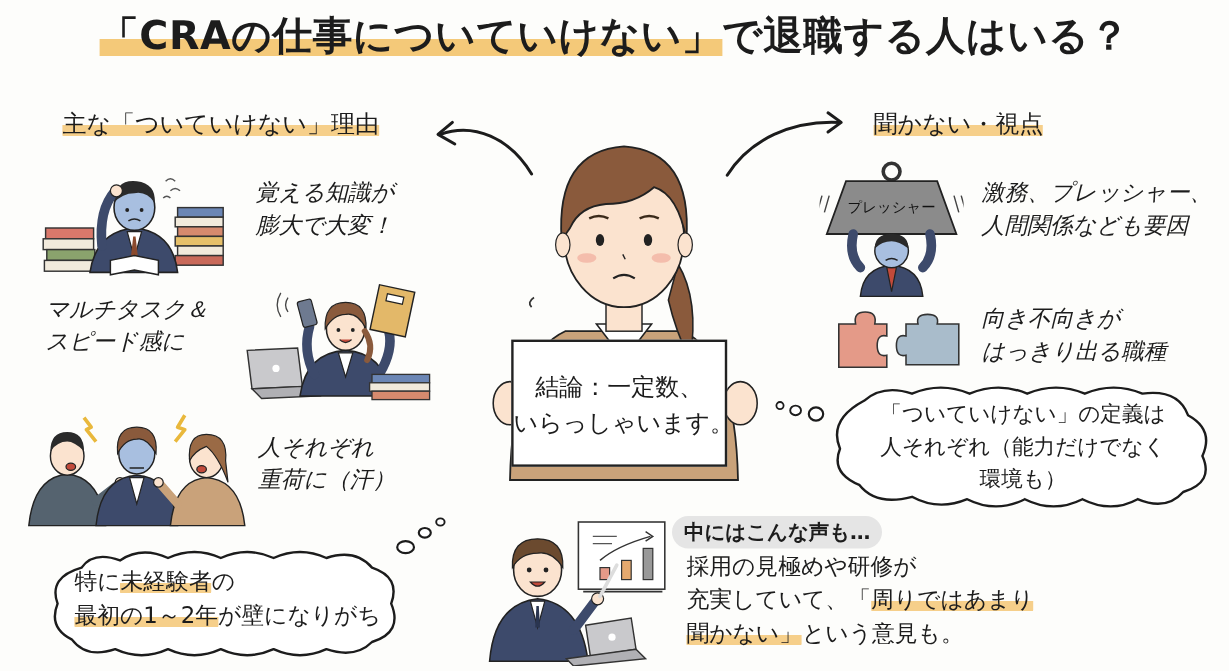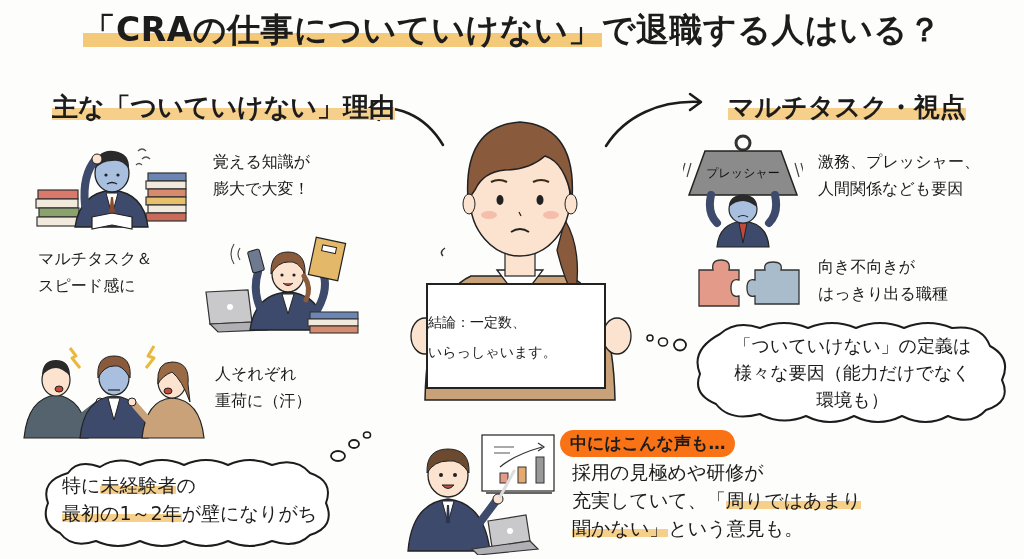--- a/index.html
+++ b/index.html
@@ -2,28 +2,28 @@
 <html><head>
 <meta charset="utf-8">
 <style>
   * { box-sizing: border-box; margin: 0; padding: 0; }
   html, body { width: 1024px; height: 559px; overflow: hidden; background: #fdfdfb; }
   body { position: relative; font-family: "DejaVu Sans", "Liberation Sans", sans-serif; color: #1c1c1c; }
   .abs { position: absolute; }
   .hl { background: linear-gradient(transparent 55%, #f6cf8a 55%, #f6cf8a 92%, transparent 92%); border-radius: 3px; }
   .title { left: 0; width: 1024px; top: 8px; text-align: center; font-size: 33px; font-weight: bold; letter-spacing: 0.5px; white-space: nowrap; }
   .title .hl { background: linear-gradient(transparent 58%, #f4c979 58%, #f4c979 95%, transparent 95%); }
-  .section-head { font-size: 26px; font-weight: bold; white-space: nowrap; }
-  .caption { font-size: 16px; line-height: 27px; white-space: nowrap; }
+  .section-head { font-size: 20px; font-weight: normal; white-space: nowrap; }
+  .caption { font-size: 19px; line-height: 27px; white-space: nowrap; font-style: italic; }
   .cloud { position: absolute; }
   .cloud svg { position: absolute; left: 0; top: 0; }
   .cloud .text { position: absolute; font-size: 20px; line-height: 28px; white-space: nowrap; }
   .sign { position: absolute; left: 426px; top: 283px; width: 180px; height: 106px; background: #fff; border: 2px solid #222; }
-  .sign .text { position: absolute; left: 0; width: 100%; top: 22px; font-size: 14px; line-height: 30px; white-space: nowrap; }
-  .voice-label { font-size: 17px; font-weight: bold; background: #f97316; border-radius: 14px; padding: 2px 10px; white-space: nowrap; }
+  .sign .text { position: absolute; left: 0; width: 100%; top: 22px; text-align: center; font-size: 20px; line-height: 30px; white-space: nowrap; }
+  .voice-label { font-size: 17px; font-weight: bold; background: #e5e5e5; border-radius: 14px; padding: 2px 10px; white-space: nowrap; }
   .voice-body { font-size: 19px; line-height: 28px; white-space: nowrap; }
 </style>
 </head>
 <body>
 
 <div class="abs title">
   <span class="hl">「CRAの仕事についていけない」</span><span>で退職する人はいる？</span>
 </div>
 
 <svg class="abs" style="left:355px;top:90px" width="95" height="60">
@@ -196,21 +196,21 @@
   <ellipse cx="212" cy="236" rx="14" ry="18" fill="#fbe3cf" stroke="#222" stroke-width="1.3"></ellipse>
 </svg>
 <div class="sign">
   <div class="text">
     <div>結論：一定数、</div>
     <div>いらっしゃいます。</div>
   </div>
 </div>
 
 <div class="abs section-head" style="left:728px;top:90px">
-  <span class="hl">マルチタスク・視点</span>
+  <span class="hl">聞かない・視点</span>
 </div>
 
 <svg class="abs" style="left:683px;top:133px" width="120" height="115">
   <circle cx="60" cy="10" r="7" fill="none" stroke="#333" stroke-width="3"></circle>
   <path d="M22 18 L98 18 L114 62 L6 62 Z" fill="#8b8b8b" stroke="#222" stroke-width="1.5"></path>
   <text x="60" y="44" font-size="12" text-anchor="middle" fill="#111" font-family="DejaVu Sans, sans-serif">プレッシャー</text>
   <path d="M2 30 l -4 14 M8 30 l -4 14 M112 30 l 4 14 M118 30 l 4 14" stroke="#444" stroke-width="1.2"></path>
 
   <path d="M28 62 Q 24 80 34 90 M92 62 Q 96 80 86 90" fill="none" stroke="#3d4a6b" stroke-width="8" stroke-linecap="round"></path>
   <path d="M34 114 Q 36 90 60 88 Q 84 90 86 114 Z" fill="#3d4a6b" stroke="#222" stroke-width="1.2"></path>
@@ -240,21 +240,21 @@
   <ellipse cx="18" cy="12" rx="4.5" ry="4" fill="#fff" stroke="#1c1c1c" stroke-width="1.6"></ellipse>
   <ellipse cx="35" cy="15" rx="6" ry="5.5" fill="#fff" stroke="#1c1c1c" stroke-width="1.8"></ellipse>
 </svg>
 
 <div class="cloud" style="left:690px;top:318px;width:325px;height:110px">
   <svg width="325" height="110">
     <path d="M30 16 Q 46 2 70 10 Q 94 0 118 10 Q 142 0 166 10 Q 190 0 214 10 Q 238 0 262 10 Q 292 6 300 28 Q 322 40 312 62 Q 322 84 296 92 Q 282 108 258 98 Q 236 110 212 98 Q 188 110 164 98 Q 140 110 116 98 Q 92 108 70 96 Q 40 104 26 86 Q 2 76 10 56 Q 0 32 30 16 Z" fill="#fff" stroke="#1c1c1c" stroke-width="2"></path>
   </svg>
   <div class="text" style="left:0;width:325px;top:14px;text-align:center;font-size:18px;line-height:27px">
     <div>「ついていけない」の定義は</div>
-    <div>様々な要因（能力だけでなく</div>
+    <div>人それぞれ（能力だけでなく</div>
     <div>環境も）</div>
   </div>
 </div>
 
 <svg class="abs" style="left:402px;top:425px" width="160" height="130">
 
   <rect x="80" y="10" width="72" height="56" fill="#fff" stroke="#333" stroke-width="1.3"></rect>
   <path d="M92 22 L112 22 M92 28 L108 28" stroke="#555" stroke-width="1.2"></path>
   <rect x="98" y="48" width="8" height="10" fill="#e49a88" stroke="#333"></rect>
   <rect x="116" y="42" width="8" height="16" fill="#e6a96e" stroke="#333"></rect>

